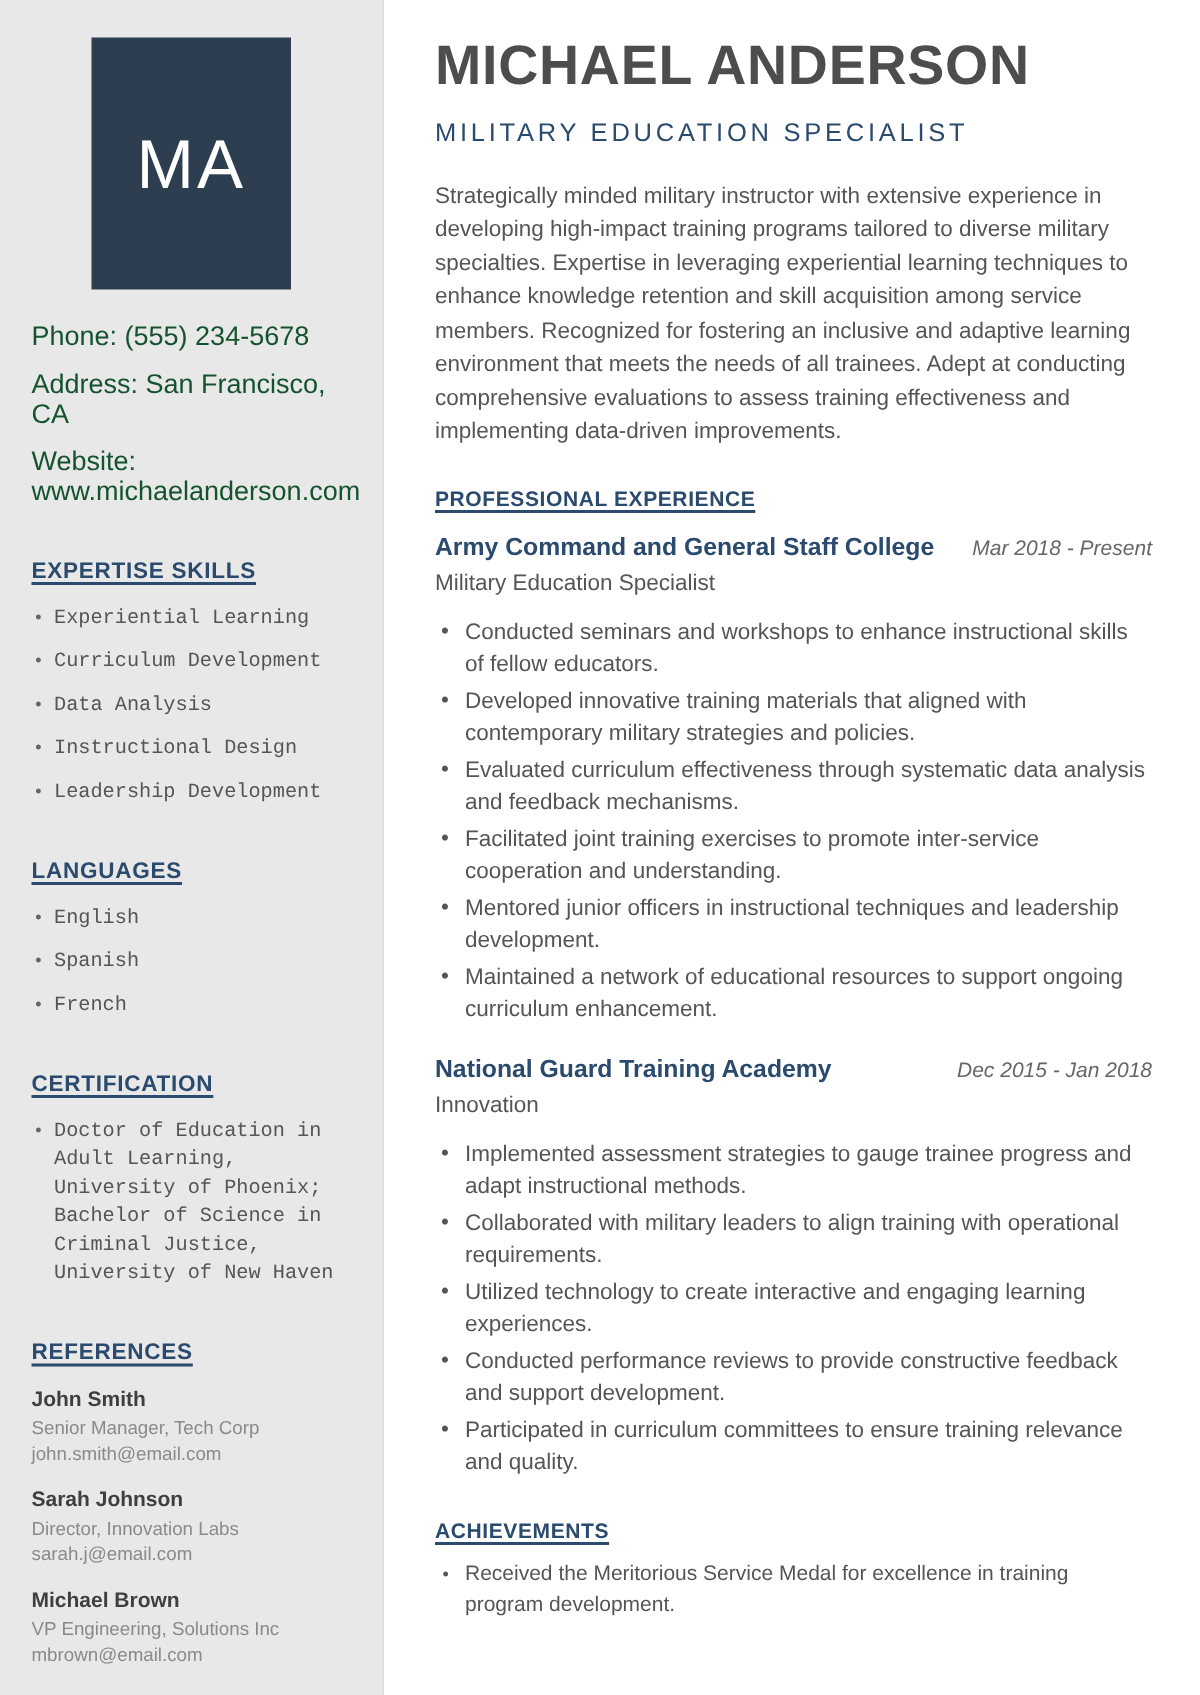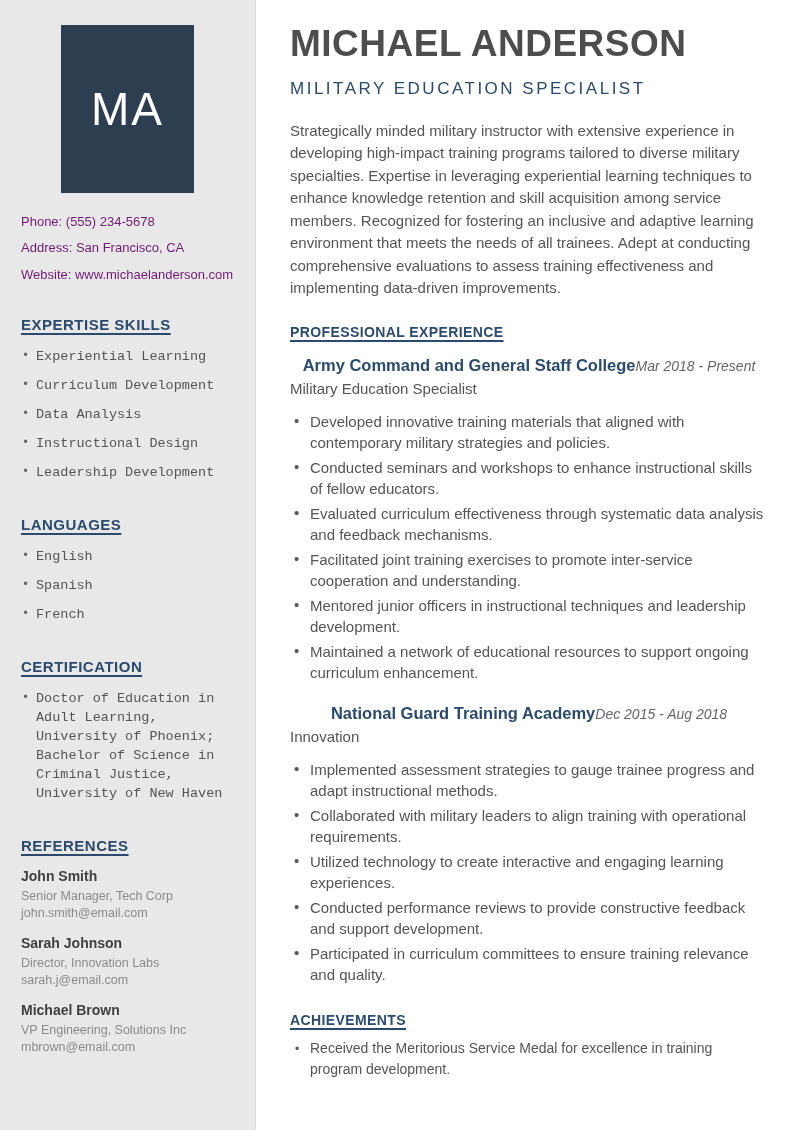--- a/index.html
+++ b/index.html
@@ -30,22 +30,22 @@
     display: flex; align-items: center; justify-content: center;
   }
   .avatar span {
     color: #ffffff;
     font-size: 46px;
     letter-spacing: 2px;
     font-weight: 400;
   }
   .contact { margin-top: 22px; }
   .contact p {
-    font-size: 13px;
-    color: #701a75;
+    font-size: 18px;
+    color: #14532d;
     margin-bottom: 12px;
     line-height: 1.1;
   }
   .side-heading {
     color: #2a4a6e;
     font-size: 15px;
     font-weight: 700;
     letter-spacing: 0.5px;
     text-decoration: underline;
     text-underline-offset: 3px;
@@ -102,21 +102,21 @@
     font-size: 14px;
     font-weight: 700;
     letter-spacing: 0.4px;
     text-decoration: underline;
     text-underline-offset: 3px;
     text-decoration-thickness: 1.5px;
     margin-top: 24px;
     margin-bottom: 6px;
   }
   .job { margin-top: 16px; }
-  .job-header { display: flex; justify-content: center; align-items: baseline; }
+  .job-header { display: flex; justify-content: space-between; align-items: baseline; }
   .company { font-size: 16.5px; font-weight: 700; color: #2a4a6e; }
   .dates { font-size: 14px; font-style: italic; color: #666666; white-space: nowrap; }
   .role { margin-top: 5px; font-size: 15px; color: #555555; }
   ul.bullet-list { list-style: none; margin-top: 14px; }
   ul.bullet-list li {
     font-size: 15px;
     color: #555555;
     line-height: 21.5px;
     margin-bottom: 3px;
     padding-left: 20px;
@@ -198,33 +198,33 @@
 
     <h2 class="main-heading">PROFESSIONAL EXPERIENCE</h2>
 
     <section class="job">
       <div class="job-header">
         <span class="company">Army Command and General Staff College</span>
         <span class="dates">Mar 2018 - Present</span>
       </div>
       <div class="role">Military Education Specialist</div>
       <ul class="bullet-list">
+          <li>Conducted seminars and workshops to enhance instructional skills of fellow educators.</li>
           <li>Developed innovative training materials that aligned with contemporary military strategies and policies.</li>
-          <li>Conducted seminars and workshops to enhance instructional skills of fellow educators.</li>
           <li>Evaluated curriculum effectiveness through systematic data analysis and feedback mechanisms.</li>
           <li>Facilitated joint training exercises to promote inter-service cooperation and understanding.</li>
           <li>Mentored junior officers in instructional techniques and leadership development.</li>
           <li>Maintained a network of educational resources to support ongoing curriculum enhancement.</li>
         </ul>
     </section>
 
     <section class="job" style="margin-top:20px;">
       <div class="job-header">
         <span class="company">National Guard Training Academy</span>
-        <span class="dates">Dec 2015 - Aug 2018</span>
+        <span class="dates">Dec 2015 - Jan 2018</span>
       </div>
       <div class="role">Innovation</div>
       <ul class="bullet-list">
           <li>Implemented assessment strategies to gauge trainee progress and adapt instructional methods.</li>
           <li>Collaborated with military leaders to align training with operational requirements.</li>
           <li>Utilized technology to create interactive and engaging learning experiences.</li>
           <li>Conducted performance reviews to provide constructive feedback and support development.</li>
           <li>Participated in curriculum committees to ensure training relevance and quality.</li>
         </ul>
     </section>

